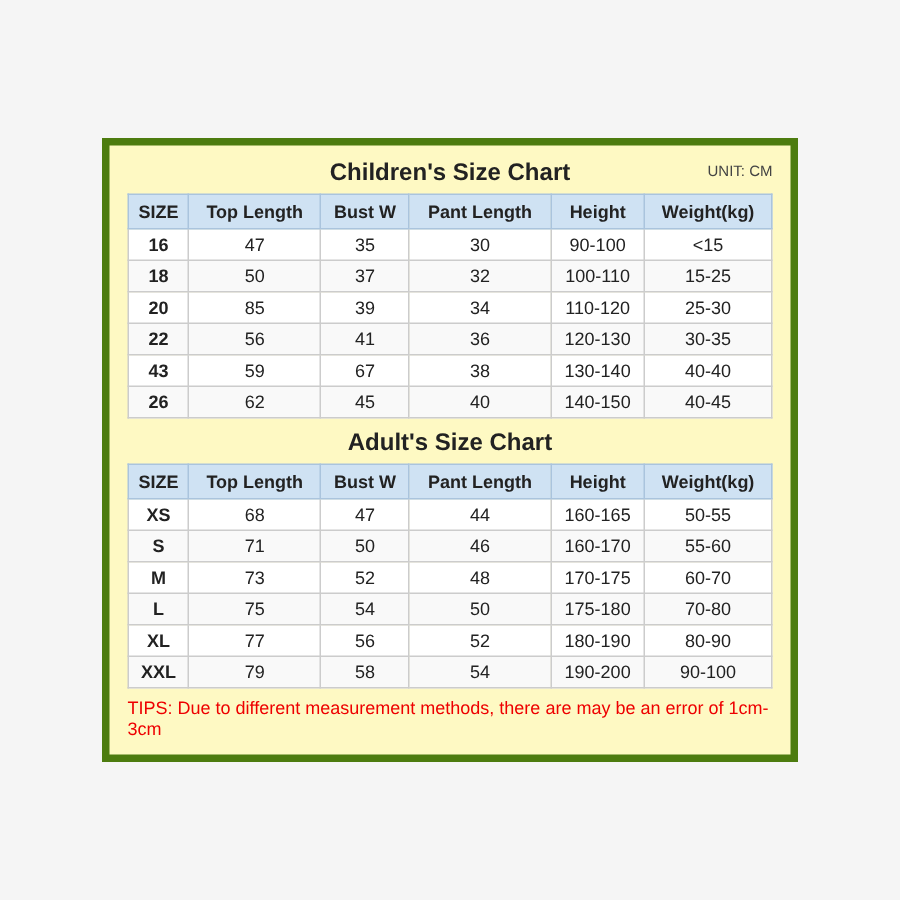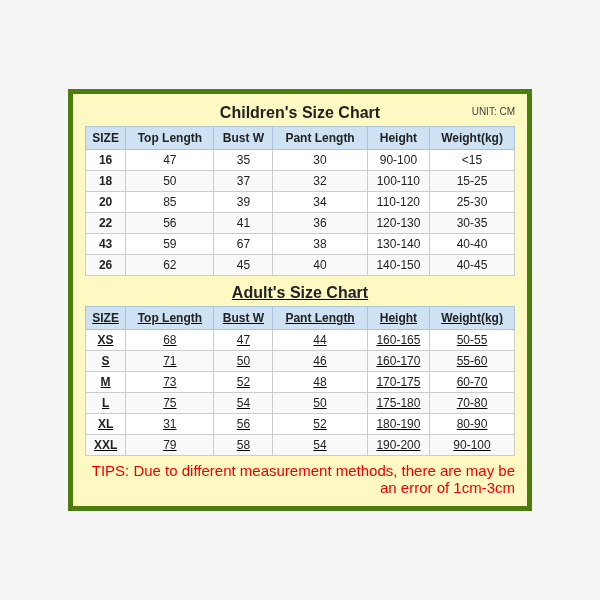--- a/index.html
+++ b/index.html
@@ -62,27 +62,26 @@
     }
     tbody tr:nth-child(odd) td {
       background: #fff;
     }
     tbody tr td:first-child {
       font-weight: bold;
       margin-left: 24px;
     }
     .adult-section {
       margin-top: 8px;
-      text-decoration: underline;
     }
     .tips {
       margin-top: 6px;
-      font-size: 15px;
+      font-size: 12px;
       color: #e00;
-      text-align: right;
+      text-align: left;
     }
   </style>
 </head>
 <body>
 
 <div class="chart-container">
 
   <div class="section-title-row">
     <span class="section-title">Children's Size Chart</span>
     <span class="unit-label">UNIT: CM</span>
@@ -195,21 +194,21 @@
           <tr>
             <td>L</td>
             <td>75</td>
             <td>54</td>
             <td>50</td>
             <td>175-180</td>
             <td>70-80</td>
           </tr>
           <tr>
             <td>XL</td>
-            <td>31</td>
+            <td>77</td>
             <td>56</td>
             <td>52</td>
             <td>180-190</td>
             <td>80-90</td>
           </tr>
           <tr>
             <td>XXL</td>
             <td>79</td>
             <td>58</td>
             <td>54</td>

